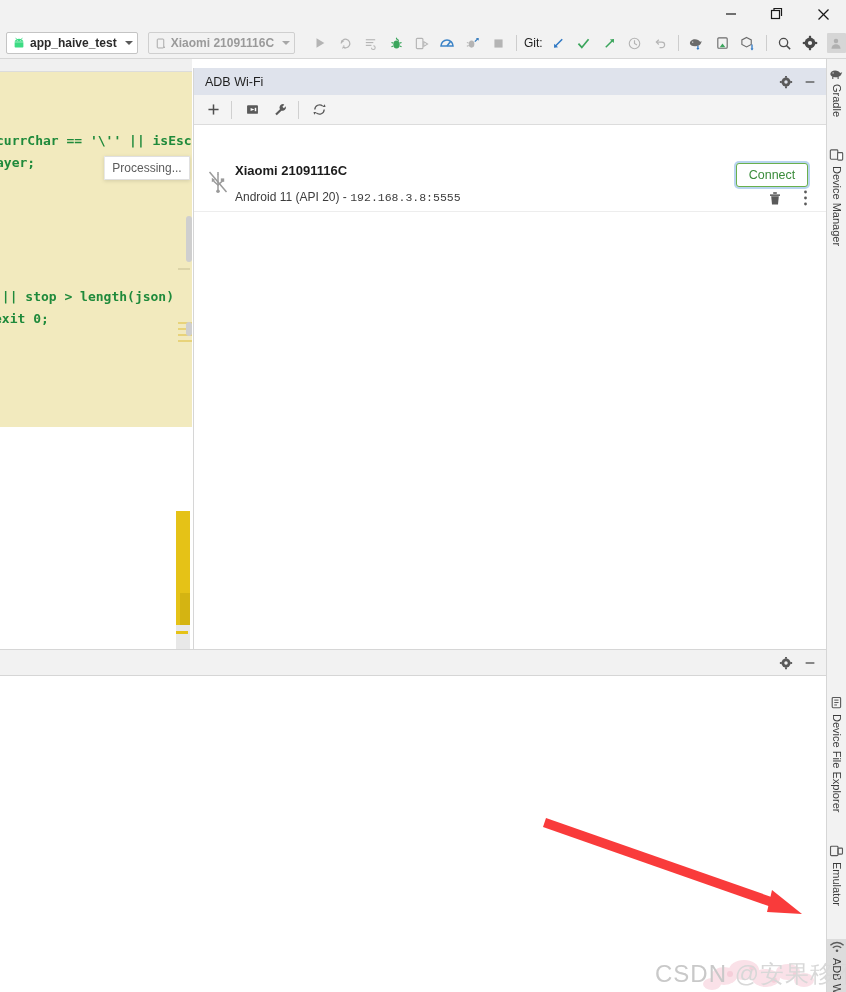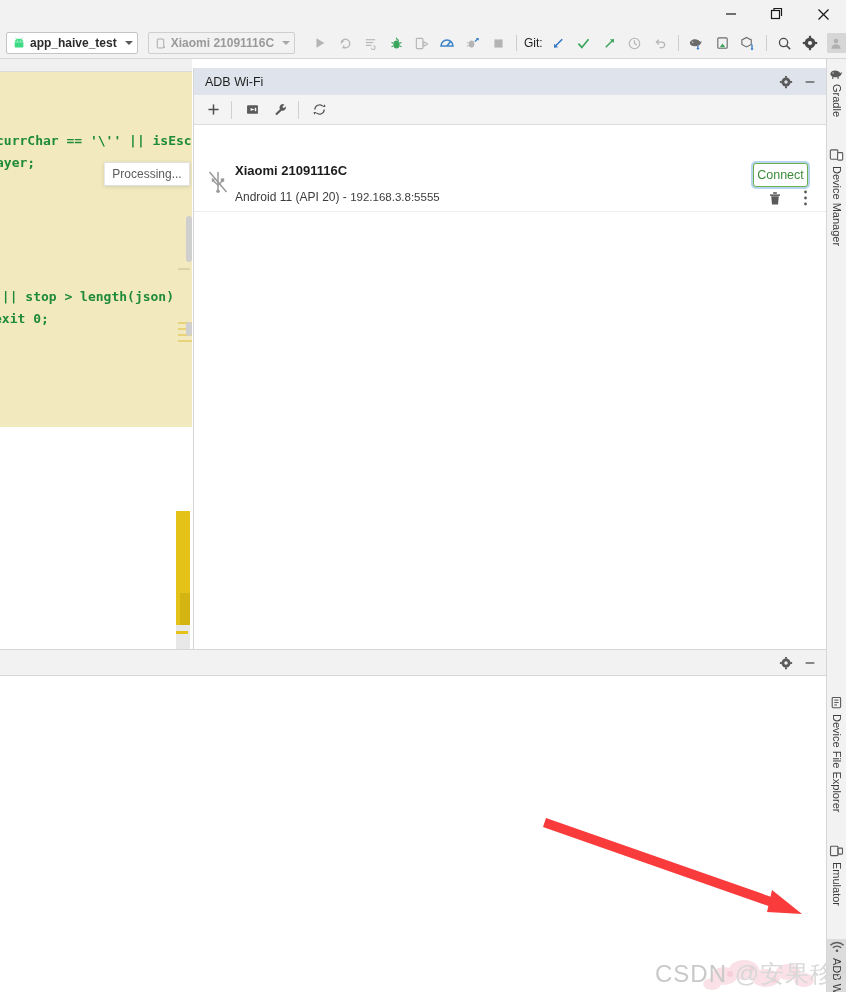--- a/index.html
+++ b/index.html
@@ -134,21 +134,21 @@
     white-space: pre;
     letter-spacing: 0px;
   }
   #cl1 { left: -4px; top: 74px; }
   #cl2 { left: -4px; top: 96px; }
   #cl3 { left: -6px; top: 230px; }
   #cl4 { left: -6px; top: 252px; }
 
   #processing-tip {
     position: absolute;
-    left: 104px; top: 103px;
+    left: 104px; top: 97px;
     width: 86px; height: 24px;
     background: #ffffff;
     border: 1px solid #e0e0e0;
     border-left: 1px solid #e8e8e8;
     box-shadow: 0 1px 4px rgba(0,0,0,0.13);
     display: flex;
     align-items: center;
     justify-content: center;
     font-size: 12px;
     color: #5c5c5c;
@@ -276,28 +276,28 @@
     color: #1c1c1c;
   }
   #device-sub {
     position: absolute;
     left: 41px; top: 38px;
     font-size: 12px;
     color: #3c3c3c;
     white-space: nowrap;
   }
   #device-sub .mono {
-    font-family: Liberation Sans, sans-serif;
+    font-family: Liberation Mono, monospace;
     font-size: 11.5px;
     color: #3c3c3c;
   }
   #connect-button {
     position: absolute;
     right: 18px; top: 11px;
-    width: 55px; height: 24px;
+    width: 72px; height: 24px;
     background: #ffffff;
     border: 1px solid #6ab04c;
     border-radius: 3px;
     box-shadow: 0 0 0 2px #b9d4ef;
     color: #3b8c3b;
     font-size: 12.5px;
     display:flex; align-items:center; justify-content:center;
     box-sizing: border-box;
     cursor: pointer;
   }

